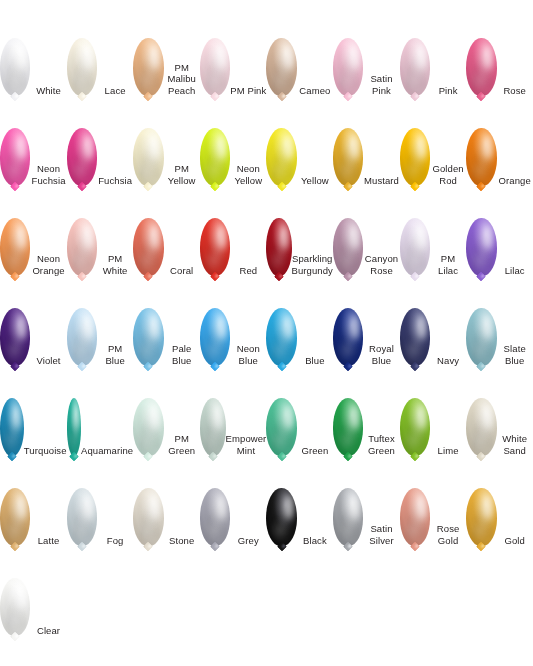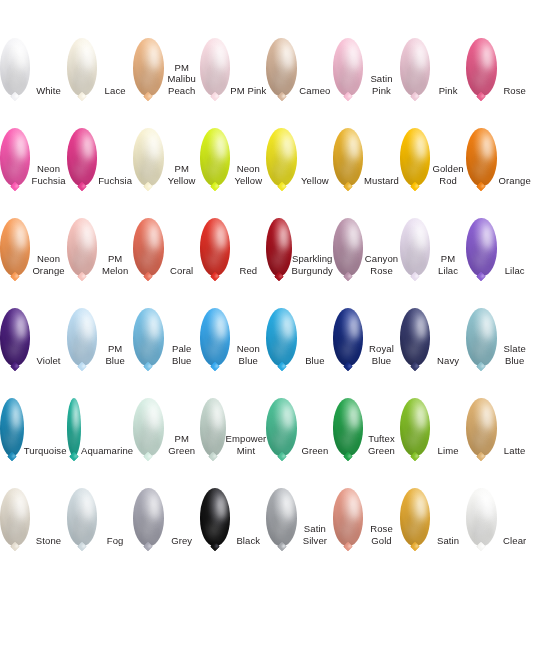--- a/index.html
+++ b/index.html
@@ -234,21 +234,21 @@
         <div class="gloss2"></div>
       </div>
       <div class="swatch-label">Neon<br>Orange</div>
     </div>
     <div class="swatch-cell">
       <div class="balloon" style="background: radial-gradient(at 64% 26%, rgb(253, 227, 224) 0%, rgb(247, 195, 189) 46%, rgb(247, 195, 189) 62%, rgb(232, 164, 156) 100%) rgb(247, 195, 189);">
         <div class="shade"></div>
         <div class="gloss"></div>
         <div class="gloss2"></div>
       </div>
-      <div class="swatch-label">PM Melon</div>
+      <div class="swatch-label">PM White</div>
     </div>
     <div class="swatch-cell">
       <div class="balloon" style="background: radial-gradient(at 64% 26%, rgb(244, 165, 149) 0%, rgb(232, 112, 90) 46%, rgb(232, 112, 90) 62%, rgb(204, 84, 64) 100%) rgb(232, 112, 90);">
         <div class="shade"></div>
         <div class="gloss"></div>
         <div class="gloss2"></div>
       </div>
       <div class="swatch-label">Coral</div>
     </div>
     <div class="swatch-cell">
@@ -405,44 +405,52 @@
     </div>
     <div class="swatch-cell">
       <div class="balloon" style="background: radial-gradient(at 64% 26%, rgb(179, 218, 116) 0%, rgb(132, 192, 40) 46%, rgb(132, 192, 40) 62%, rgb(103, 163, 14) 100%) rgb(132, 192, 40);">
         <div class="shade"></div>
         <div class="gloss"></div>
         <div class="gloss2"></div>
       </div>
       <div class="swatch-label">Lime</div>
     </div>
     <div class="swatch-cell">
+      <div class="balloon" style="background: radial-gradient(at 64% 26%, rgb(242, 238, 228) 0%, rgb(222, 215, 197) 46%, rgb(222, 215, 197) 62%, rgb(197, 188, 166) 100%) rgb(222, 215, 197);">
+        <div class="shade"></div>
+        <div class="gloss"></div>
+        <div class="gloss2"></div>
+      </div>
+      <div class="swatch-label">White Sand</div>
+    </div>
+    <div class="swatch-cell">
       <div class="balloon" style="background: radial-gradient(at 64% 26%, rgb(238, 210, 167) 0%, rgb(221, 176, 112) 46%, rgb(221, 176, 112) 62%, rgb(194, 145, 78) 100%) rgb(221, 176, 112);">
         <div class="shade"></div>
         <div class="gloss"></div>
         <div class="gloss2"></div>
       </div>
       <div class="swatch-label">Latte</div>
     </div>
     <div class="swatch-cell">
+      <div class="balloon" style="background: radial-gradient(at 64% 26%, rgb(232, 238, 241) 0%, rgb(206, 217, 222) 46%, rgb(206, 217, 222) 62%, rgb(176, 192, 199) 100%) rgb(206, 217, 222);">
+        <div class="shade"></div>
+        <div class="gloss"></div>
+        <div class="gloss2"></div>
+      </div>
+      <div class="swatch-label">Fog</div>
+    </div>
+    <div class="swatch-cell">
       <div class="balloon" style="background: radial-gradient(at 64% 26%, rgb(246, 242, 234) 0%, rgb(228, 221, 208) 46%, rgb(228, 221, 208) 62%, rgb(202, 191, 174) 100%) rgb(228, 221, 208);">
         <div class="shade"></div>
         <div class="gloss"></div>
         <div class="gloss2"></div>
       </div>
       <div class="swatch-label">Stone</div>
     </div>
     <div class="swatch-cell">
-      <div class="balloon" style="background: radial-gradient(at 64% 26%, rgb(232, 238, 241) 0%, rgb(206, 217, 222) 46%, rgb(206, 217, 222) 62%, rgb(176, 192, 199) 100%) rgb(206, 217, 222);">
-        <div class="shade"></div>
-        <div class="gloss"></div>
-        <div class="gloss2"></div>
-      </div>
-      <div class="swatch-label">Fog</div>
-    </div>
-    <div class="swatch-cell">
       <div class="balloon" style="background: radial-gradient(at 64% 26%, rgb(202, 202, 211) 0%, rgb(168, 168, 180) 46%, rgb(168, 168, 180) 62%, rgb(139, 139, 153) 100%) rgb(168, 168, 180);">
         <div class="shade"></div>
         <div class="gloss"></div>
         <div class="gloss2"></div>
       </div>
       <div class="swatch-label">Grey</div>
     </div>
     <div class="swatch-cell">
       <div class="balloon" style="background: radial-gradient(at 64% 26%, rgb(74, 74, 85) 0%, rgb(20, 20, 20) 46%, rgb(20, 20, 20) 62%, rgb(0, 0, 0) 100%) rgb(20, 20, 20);">
         <div class="shade"></div>
@@ -466,21 +474,21 @@
         <div class="gloss2"></div>
       </div>
       <div class="swatch-label">Rose Gold</div>
     </div>
     <div class="swatch-cell">
       <div class="balloon" style="background: radial-gradient(at 64% 26%, rgb(243, 210, 133) 0%, rgb(230, 172, 54) 46%, rgb(230, 172, 54) 62%, rgb(200, 140, 20) 100%) rgb(230, 172, 54);">
         <div class="shade"></div>
         <div class="gloss"></div>
         <div class="gloss2"></div>
       </div>
-      <div class="swatch-label">Satin</div>
+      <div class="swatch-label">Gold</div>
     </div>
     <div class="swatch-cell">
       <div class="balloon" style="background: radial-gradient(at 64% 26%, rgb(255, 255, 255) 0%, rgb(246, 246, 244) 46%, rgb(246, 246, 244) 62%, rgb(226, 226, 222) 100%) rgb(246, 246, 244);">
         <div class="shade"></div>
         <div class="gloss"></div>
         <div class="gloss2"></div>
       </div>
       <div class="swatch-label">Clear</div>
     </div>
   </div>

